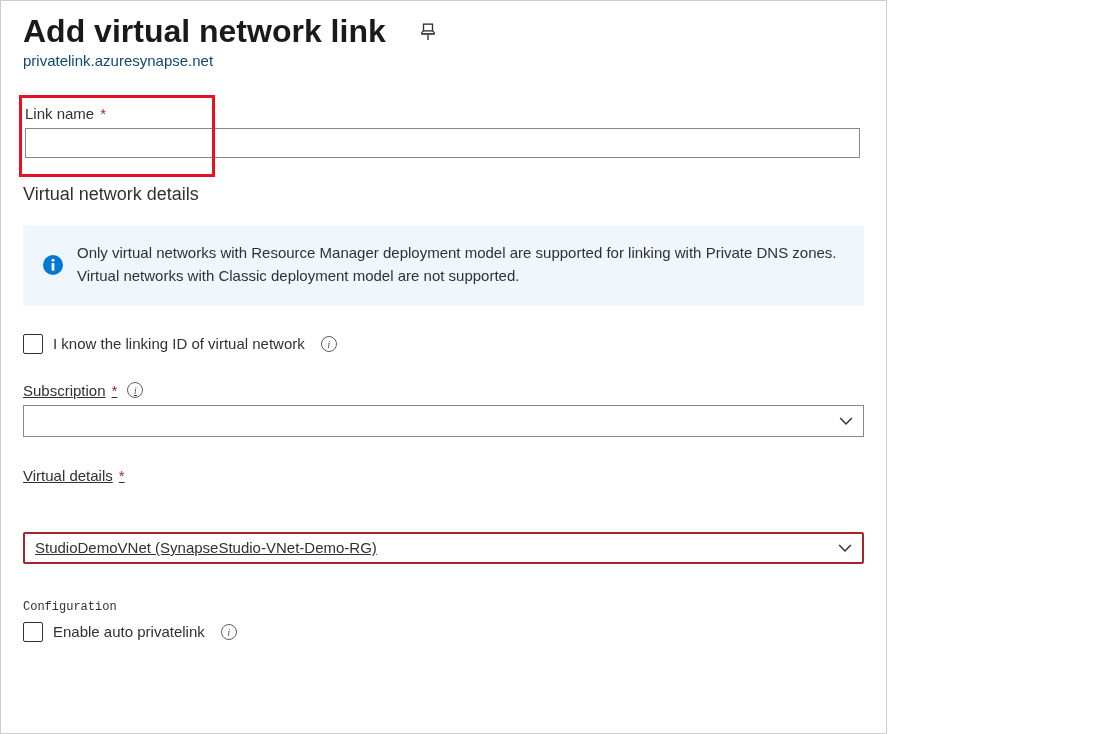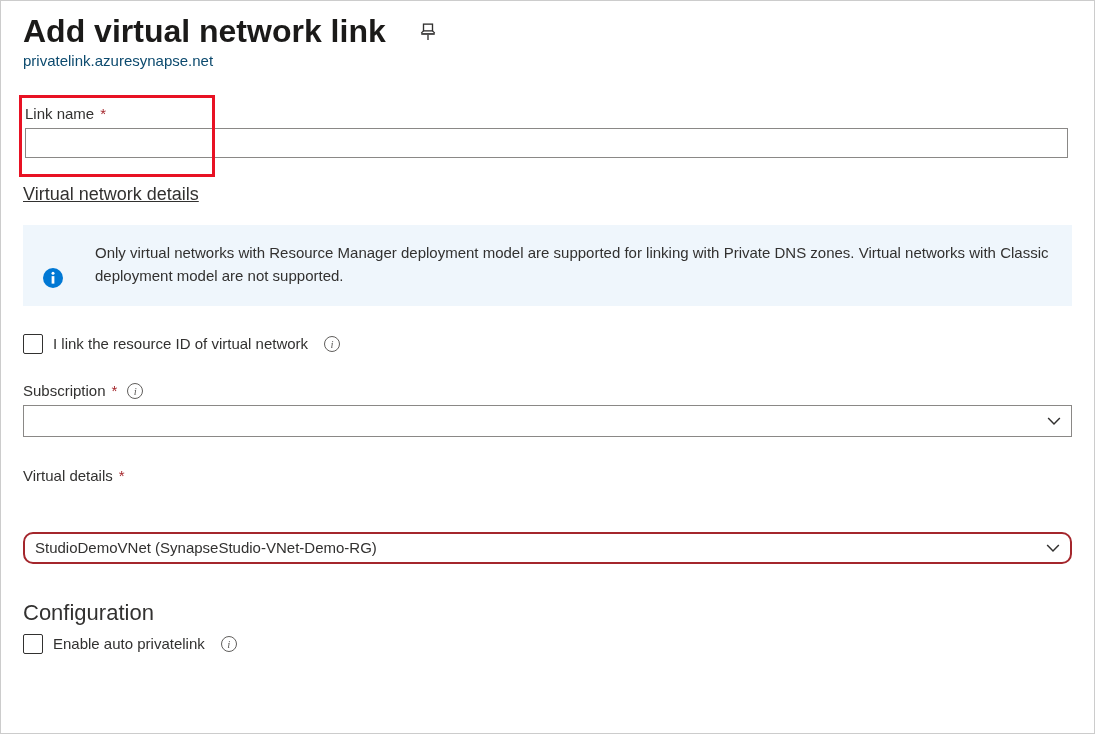--- a/index.html
+++ b/index.html
@@ -5,21 +5,21 @@
   * { box-sizing: border-box; }
   html, body {
     margin: 0;
     padding: 0;
     font-family: "Segoe UI", -apple-system, BlinkMacSystemFont, sans-serif;
     font-size: 14px;
     color: #323130;
     background: #fff;
   }
   .page {
-    width: 1095px;
+    width: 887px;
     height: 734px;
     border: 1px solid #ccc;
     padding: 12px 22px 22px 22px;
     position: relative;
   }
   .header {
     display: flex;
     align-items: center;
     gap: 28px;
   }
@@ -42,21 +42,21 @@
     font-size: 15px;
     color: #0c4a6e;
     margin-top: 2px;
     margin-bottom: 32px;
   }
   .field-label {
     font-size: 15px;
     color: #323130;
     margin-bottom: 6px;
     display: flex;
-    align-items: flex-end;
+    align-items: flex-start;
     gap: 4px;
   }
   .required {
     color: #a4262c;
     margin-left: 2px;
   }
   .info-icon-small {
     display: inline-flex;
     align-items: center;
     justify-content: center;
@@ -92,28 +92,27 @@
     top: -6px;
     left: -4px;
     width: 196px;
     height: 82px;
   }
   .section-title {
     font-size: 18px;
     color: #323130;
     margin-bottom: 20px;
     margin-top: 8px;
-    text-decoration: underline;
   }
   .info-banner {
     background: #eff6fc;
     padding: 16px 20px 18px 20px;
     display: flex;
-    align-items: flex-end;
-    gap: 32px;
+    align-items: center;
+    gap: 14px;
     margin-bottom: 28px;
   }
   .info-banner .big-info-icon {
     width: 20px;
     height: 20px;
     flex-shrink: 0;
     margin-top: 2px;
   }
   .info-banner .banner-text {
     font-size: 15px;
@@ -149,32 +148,34 @@
   }
   .dropdown .chevron {
     width: 14px;
     height: 14px;
     display: flex;
     align-items: center;
     justify-content: center;
   }
   .dropdown.highlighted {
     border: 2px solid #a4262c;
-    border-radius: 10px;
+    border-radius: 2px;
     margin-top: 48px;
   }
   .field-block {
     margin-bottom: 30px;
+    text-decoration: underline;
   }
   .config-section {
     margin-top: 36px;
   }
   .config-title {
-    font-size: 22px;
+    font-size: 12px;
     margin-bottom: 8px;
+    font-family: Liberation Mono, monospace;
   }
 </style>
 </head>
 <body>
 
 <div class="page">
 
   <div class="header">
     <h1 class="page-title">Add virtual network link</h1>
     <span class="pin-icon">
@@ -205,21 +206,21 @@
         <circle cx="8" cy="8" r="8" fill="#0078d4"></circle>
         <circle cx="8" cy="4.2" r="1.2" fill="#fff"></circle>
         <rect x="6.9" y="6.5" width="2.2" height="6" fill="#fff"></rect>
       </svg>
     </span>
     <div class="banner-text">Only virtual networks with Resource Manager deployment model are supported for linking with Private DNS zones. Virtual networks with Classic deployment model are not supported.</div>
   </div>
 
   <div class="checkbox-row">
     <div class="checkbox"></div>
-    <span>I link the resource ID of virtual network</span>
+    <span>I know the linking ID of virtual network</span>
     <span class="info-icon-small">i</span>
   </div>
 
   <div class="field-block">
     <div class="field-label">
       <span>Subscription</span>
       <span class="required">*</span>
       <span class="info-icon-small">i</span>
     </div>
     <div class="dropdown">

